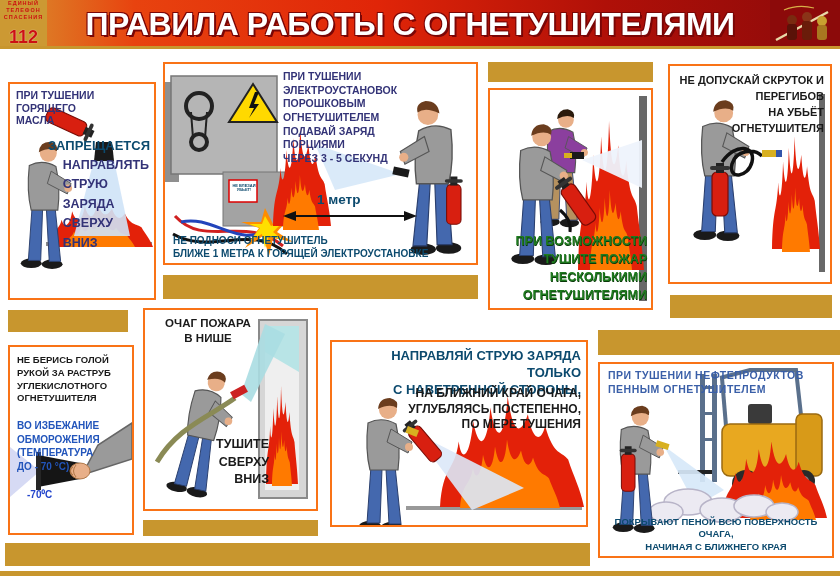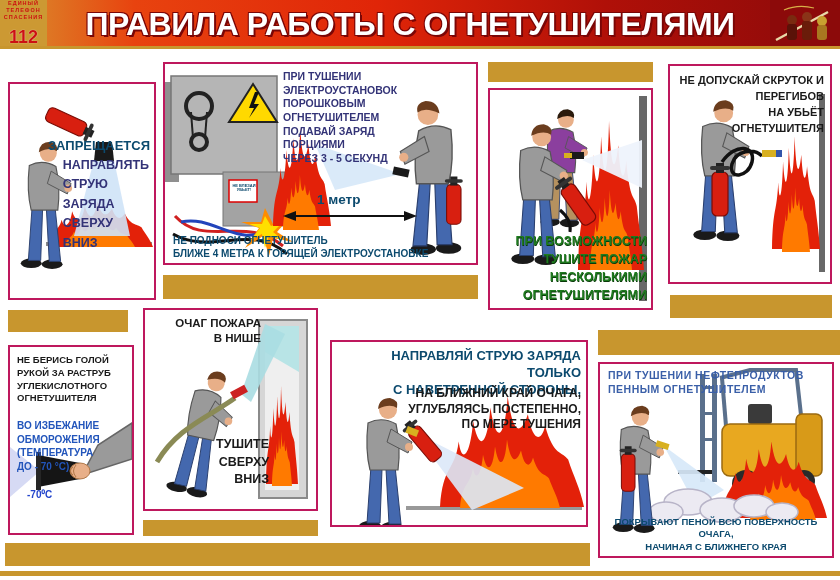--- a/index.html
+++ b/index.html
@@ -11,21 +11,21 @@
           border-bottom:3px solid #c8962e;}
   .badge{position:absolute;left:0;top:0;width:47px;height:46px;background:#cc9933;
          display:flex;flex-direction:column;align-items:center;justify-content:center;}
   .badge .bl{font-size:5.5px;letter-spacing:1px;color:#cc1111;line-height:1.25;}
   .badge .bn{font-size:18px;color:#cc1111;line-height:1;margin-top:7px;text-shadow:0 0 1px #fff;}
   .title{position:absolute;left:52px;right:72px;top:2px;height:44px;display:flex;align-items:center;justify-content:center;
          color:#fff;font-size:32px;letter-spacing:-0.5px;white-space:nowrap;
          text-shadow:2px 2px 0 #7a0606,-1px -1px 0 #7a0606,1px -1px 0 #7a0606,-1px 1px 0 #7a0606;}
   .emblem{position:absolute;right:0;top:0;width:70px;height:46px;}
   
-  .panel{position:absolute;background:#fff;border:2px solid #be185d;box-sizing:border-box;}
+  .panel{position:absolute;background:#fff;border:2px solid #f97316;box-sizing:border-box;}
   .goldbar{position:absolute;background:#c8962e;}
   .scene{position:absolute;left:0;top:0;width:100%;height:100%;}
   .t{position:absolute;white-space:pre-line;z-index:5;}
   .navy{color:#333377;} .redt{color:#0c4a6e;} .blk{color:#1a1a1a;}
   .greent{color:#1e7a1e;text-shadow:0.5px 0.5px 0 #0a3a0a;} .bluet{color:#3a5fa8;}
   .bottom-line{position:absolute;left:0;top:571px;width:840px;height:5px;background:#c8962e;}
 </style>
 </head>
 <body>
 
@@ -86,20 +86,22 @@
   <div class="panel" style="left:8px;top:82px;width:148px;height:218px">
     <svg class="scene" viewBox="0 0 144 214">
       <rect x="36" y="158" width="106" height="4" fill="#8a8a8a"></rect>
       <use href="#flame" fill="#e32109" transform="translate(38,116) scale(1.05,0.47)"></use>
       <use href="#flame" fill="#ff7a00" transform="translate(55,136) scale(0.70,0.27)"></use>
       <polygon points="84,76 104,76 120,152 64,152" fill="#cfe3f7" opacity="0.9"></polygon>
       <polygon points="86,58 102,58 104,77 84,77" fill="#1a1a1a"></polygon>
       <use href="#person" width="60" height="140" transform="translate(6,52) scale(0.95)"></use>
       <use href="#ext" width="24" height="60" transform="translate(92,42) rotate(115) scale(0.95)"></use>
     </svg>
+    <div class="t navy" style="left:6px;top:5px;font-size:10.5px;line-height:1.2">ПРИ ТУШЕНИИ ГОРЯЩЕГО
+МАСЛА</div>
     <div class="t redt" style="right:4px;top:54px;font-size:13px">ЗАПРЕЩАЕТСЯ</div>
     <div class="t navy" style="right:5px;top:72px;font-size:12.5px;line-height:1.55;text-align:left">НАПРАВЛЯТЬ
 СТРУЮ
 ЗАРЯДА
 СВЕРХУ
 ВНИЗ</div>
   </div>
 
   <div class="panel" style="left:163px;top:62px;width:315px;height:203px">
     <svg class="scene" viewBox="0 0 311 199">
@@ -132,21 +134,21 @@
 ПОРОШКОВЫМ
 ОГНЕТУШИТЕЛЕМ
 ПОДАВАЙ ЗАРЯД
 ПОРЦИЯМИ
 ЧЕРЕЗ 3 - 5 СЕКУНД</div>
 
     <div class="t redt" style="left:67px;top:120px;width:24px;font-size:4px;line-height:1.1;text-align:center">НЕ ВЛЕЗАЙ
 УБЬЁТ!</div>
     <div class="t redt" style="left:152px;top:128px;font-size:13.5px">1 метр</div>
     <div class="t redt" style="left:8px;bottom:3px;font-size:10px;line-height:1.25">НЕ ПОДНОСИ ОГНЕТУШИТЕЛЬ
-БЛИЖЕ 4 МЕТРА К ГОРЯЩЕЙ ЭЛЕКТРОУСТАНОВКЕ</div>
+БЛИЖЕ 1 МЕТРА К ГОРЯЩЕЙ ЭЛЕКТРОУСТАНОВКЕ</div>
   </div>
 
   <div class="panel" style="left:488px;top:88px;width:165px;height:222px">
     <svg class="scene" viewBox="0 0 161 218">
       <rect x="149" y="6" width="8" height="205" fill="#686868"></rect>
       <use href="#flame" fill="#e32109" transform="translate(88,28) scale(0.66,1.52)"></use>
       <use href="#flame" fill="#ff7a00" transform="translate(100,98) scale(0.42,0.82)"></use>
       <polygon points="92,70 152,50 152,98" fill="#eef3fc" opacity="0.95"></polygon>
       <use href="#person" width="60" height="140" transform="translate(46,14) scale(0.88)" style="--jacket:#8b3f9e;--pants:#b5915f;--hair:#2a1a0c"></use>
       <rect x="80" y="62" width="14" height="7" fill="#1a1a1a"></rect>
@@ -203,21 +205,21 @@
       <rect x="114" y="10" width="48" height="178" fill="#d6d6d6" stroke="#8a8a8a" stroke-width="2"></rect>
       <rect x="120" y="16" width="34" height="164" fill="#efefef"></rect>
       <polygon points="120,16 154,16 154,62 120,42" fill="#b8e4e6"></polygon>
       <use href="#flame" fill="#e32109" transform="translate(121,74) scale(0.32,1.0)"></use>
       <use href="#flame" fill="#ff7a00" transform="translate(127,120) scale(0.2,0.56)"></use>
       <polygon points="96,84 120,14 140,24 106,92" fill="#aadde2" opacity="0.9"></polygon>
       <use href="#person" width="60" height="140" transform="translate(28,54) rotate(12 30 70) scale(0.95)"></use>
       <path d="M12,152 C32,118 62,108 90,88" stroke="#8a8a55" stroke-width="5" fill="none"></path>
       <rect x="86" y="78" width="16" height="8" transform="rotate(-28 94 82)" fill="#cc2222"></rect>
     </svg>
-    <div class="t blk" style="left:10px;top:6px;width:106px;font-size:11.5px;line-height:1.3;text-align:right">ОЧАГ ПОЖАРА
+    <div class="t blk" style="left:10px;top:6px;width:106px;font-size:11.5px;line-height:1.3;text-align:center">ОЧАГ ПОЖАРА
 В НИШЕ</div>
     <div class="t blk" style="left:20px;top:126px;width:104px;font-size:12.5px;line-height:1.4;text-align:right">ТУШИТЕ
 СВЕРХУ
 ВНИЗ</div>
   </div>
 
   <div class="panel" style="left:598px;top:362px;width:236px;height:196px">
     <svg class="scene" viewBox="0 0 232 192">
       <g>
         <rect x="100" y="10" width="5" height="108" fill="#5a708c"></rect>

